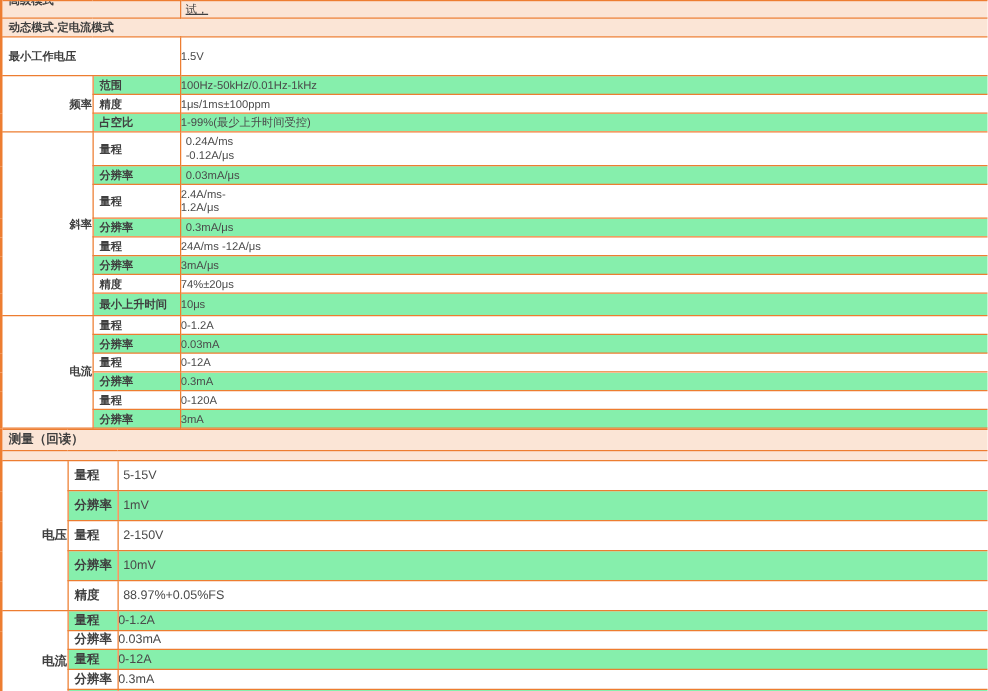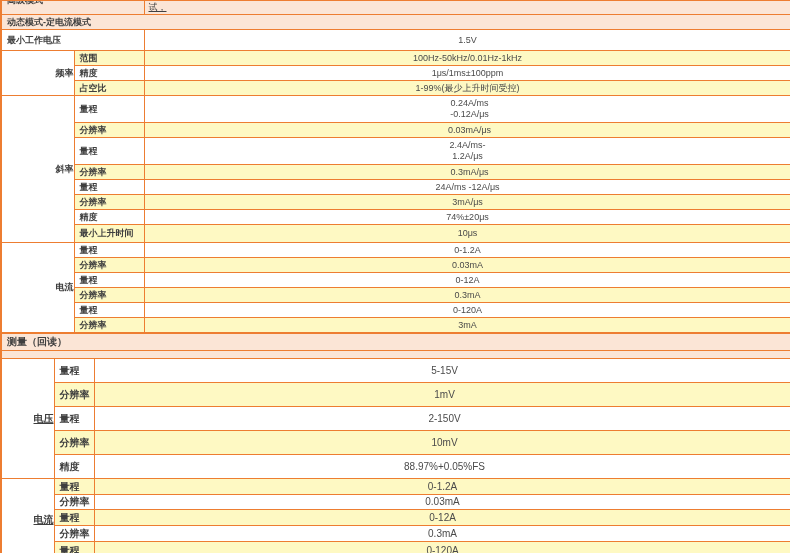--- a/index.html
+++ b/index.html
@@ -7,34 +7,34 @@
     font-family:"Liberation Sans","DejaVu Sans",sans-serif; }
   table { border-collapse:collapse; table-layout:fixed; width:790px; }
   td { border:1px solid #ED7D31; vertical-align:middle; overflow:hidden;
        color:#3F3F3F; }
   
   .t1 td { font-size:9px; line-height:11px; }
   .t2 td { font-size:10px; line-height:12px; }
   table { border-left:2px solid #ED7D31; }
   .lab  { font-weight:bold; padding-left:5px; text-align:left; }
   .cat  { font-weight:bold; padding-left:8px; text-align:right; background:#fff; }
-  .val  { text-align:center; color:#4A4A4A; }
-  .val.left { text-align:center; padding-left:4px; }
-  .gray .lab, .gray.lab, td.gray { background:#fef9c3; }
+  .val  { text-align:left; color:#4A4A4A; }
+  .val.left { text-align:left; padding-left:4px; }
+  .gray .lab, .gray.lab, td.gray { background:#86efac; }
   .white .lab, td.white { background:#fff; }
   .band { background:#FBE5D6; font-weight:bold; padding-left:5px; }
   .bandplain { background:#FBE5D6; }
   
   .cliprow td { vertical-align:top; background:#FBE5D6; }
   .clipwrap { height:13px; overflow:hidden; }
   .clipwrap .inner { margin-top:-6px; font-weight:bold; padding-left:5px; }
   .partialval { text-align:left; padding:1px 0 0 4px; }
   .partialval span { text-decoration:underline; }
   .two { line-height:11px; }
-  .t2 .cat { padding-left:24px;text-decoration:underline; }
+  .t2 .cat { padding-left:24px; }
 </style>
 </head>
 <body>
 
 <table class="t1">
   <colgroup>
       <col style="width:73px">
       <col style="width:70px">
       <col style="width:647px">
     </colgroup>
@@ -48,21 +48,21 @@
     </td>
     <td class="partialval">
       <span>试，</span>
     </td>
   </tr>
 
   <tr style="height:15px">
     <td colspan="3" class="band">动态模式-定电流模式</td>
   </tr>
 
-  <tr class="white" style="height:21px">
+  <tr class="white" style="height:31px">
     <td colspan="2" class="lab white">最小工作电压</td>
     <td class="val white">1.5V</td>
   </tr>
 
   <tr style="height:15px">
     <td rowspan="3" class="cat">频率</td>
     <td class="lab gray">范围</td>
     <td class="val gray">100Hz-50kHz/0.01Hz-1kHz</td>
   </tr>
   <tr style="height:15px">

